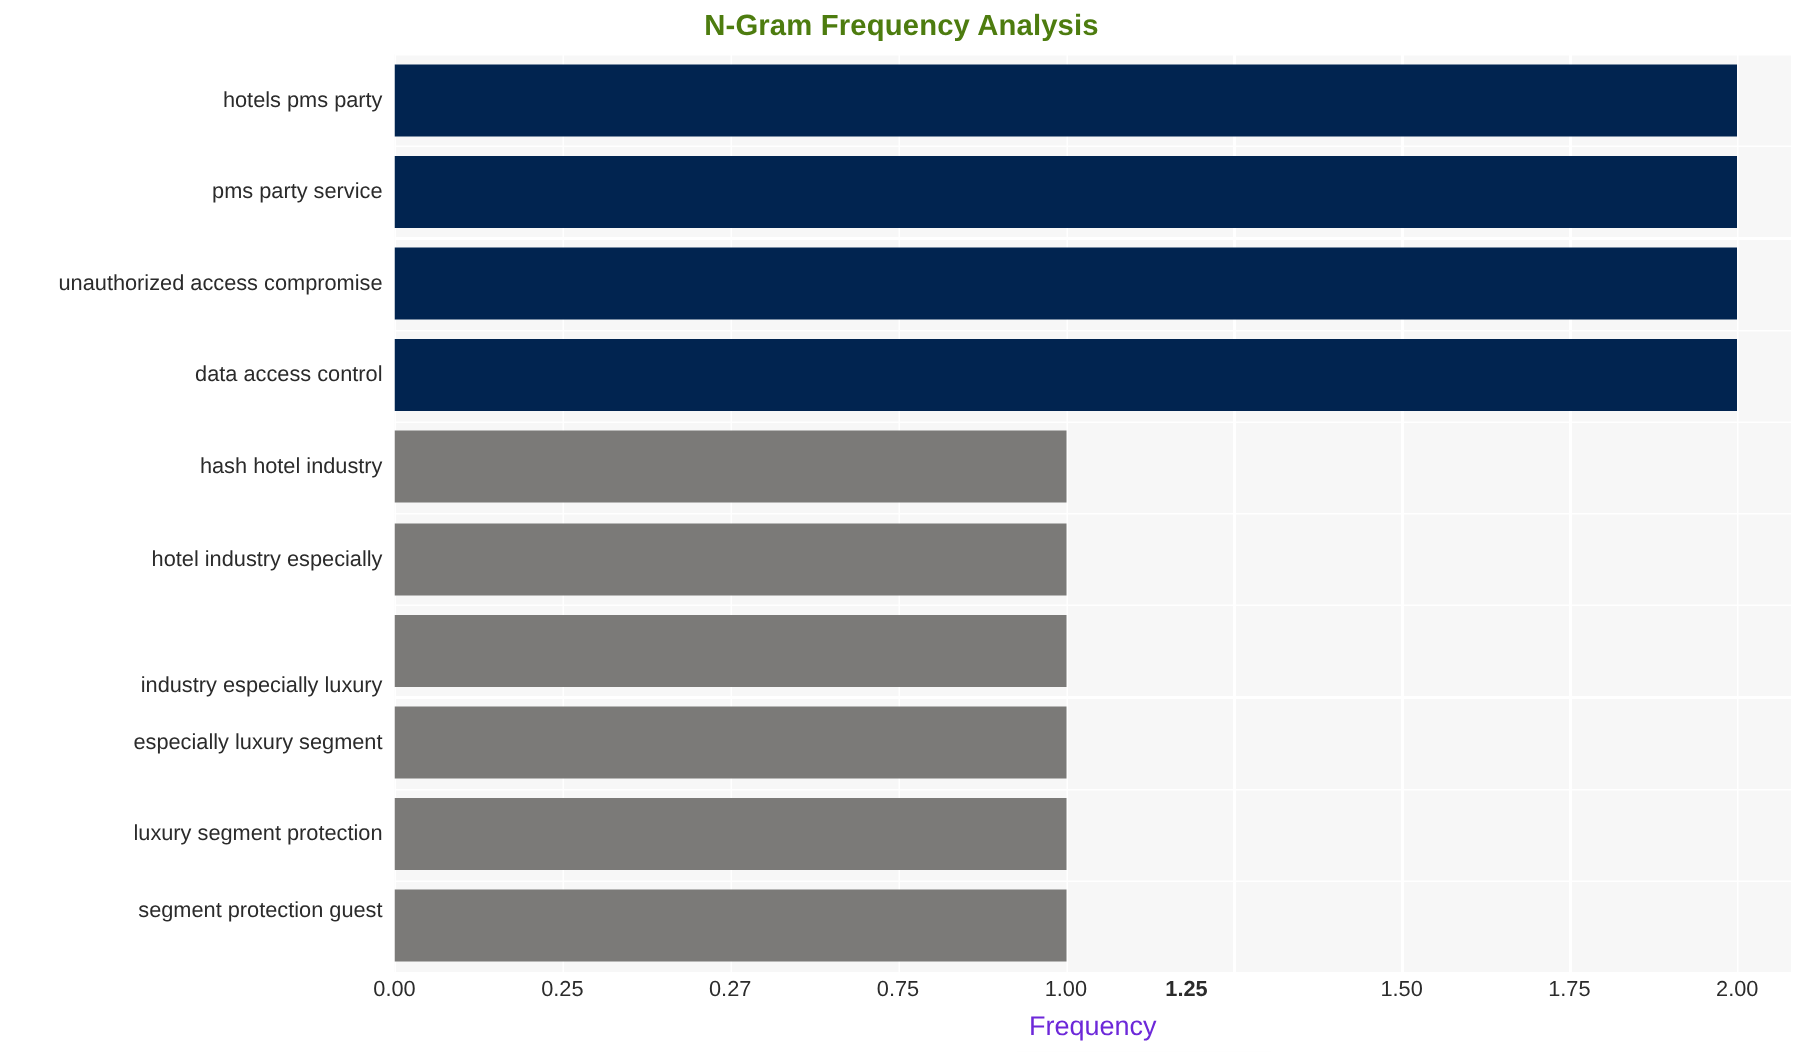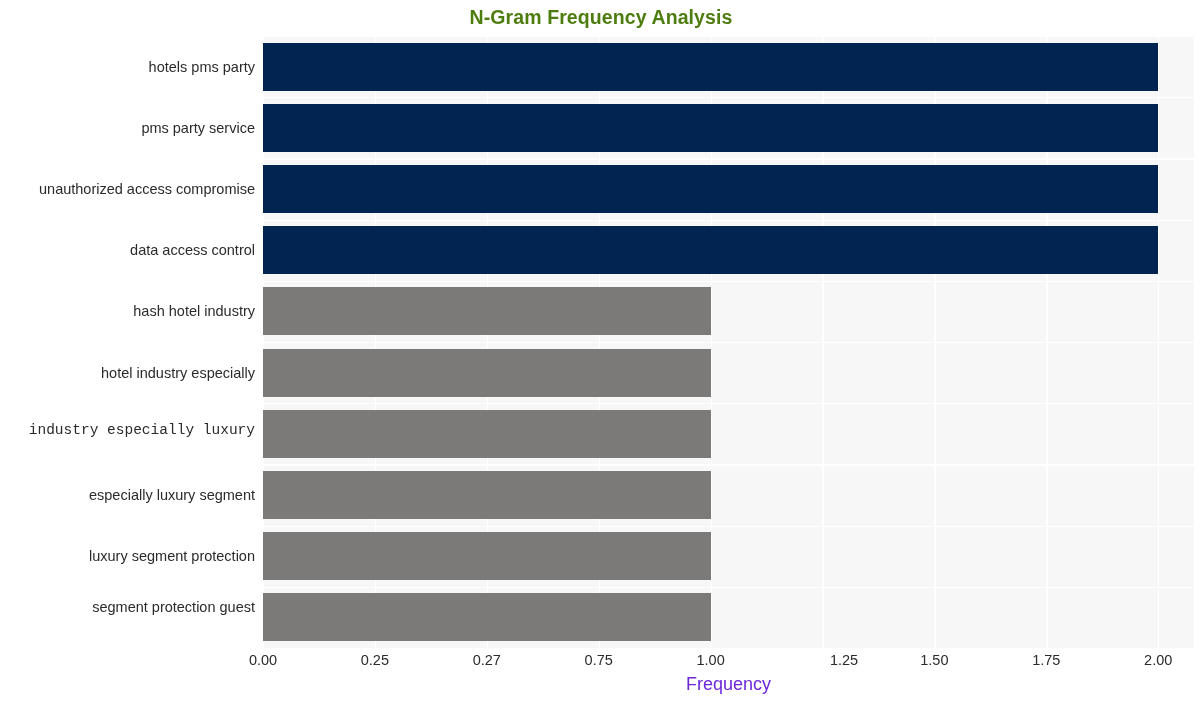--- a/index.html
+++ b/index.html
@@ -160,33 +160,33 @@
       </div>
   </div>
 
   <div id="y-axis-labels">
       <div class="ytick" style="top: 23.6px;">hotels pms party</div>
       <div class="ytick" style="top: 84.8px;">pms party service</div>
       <div class="ytick" style="top: 146px;">unauthorized access compromise</div>
       <div class="ytick" style="top: 207.2px;">data access control</div>
       <div class="ytick" style="top: 268.4px;">hash hotel industry</div>
       <div class="ytick" style="top: 329.6px;">hotel industry especially</div>
-      <div class="ytick" style="top: 387px; font-family: Liberation Mono, monospace;">industry especially luxury</div>
+      <div class="ytick" style="top: 414px;">industry especially luxury</div>
       <div class="ytick" style="top: 452px; margin-left: 48px;">especially luxury segment</div>
       <div class="ytick" style="top: 513.2px;">luxury segment protection</div>
       <div class="ytick" style="top: 564px;">segment protection guest</div>
     </div>
 
   <div id="x-axis-labels">
       <div class="xtick" style="left: 0px;">0.00</div>
       <div class="xtick" style="left: 111.899px;">0.25</div>
       <div class="xtick" style="left: 223.798px;">0.27</div>
       <div class="xtick" style="left: 335.697px;">0.75</div>
       <div class="xtick" style="left: 447.596px;">1.00</div>
-      <div class="xtick" style="left: 581px;">1.25</div>
+      <div class="xtick" style="left: 528px; font-weight: bold;">1.25</div>
       <div class="xtick" style="left: 671.394px;">1.50</div>
       <div class="xtick" style="left: 783.293px;">1.75</div>
       <div class="xtick" style="left: 895.192px;">2.00</div>
     </div>
 
   <div id="x-axis-title">Frequency</div>
 
 </div>
 
 </body></html>

